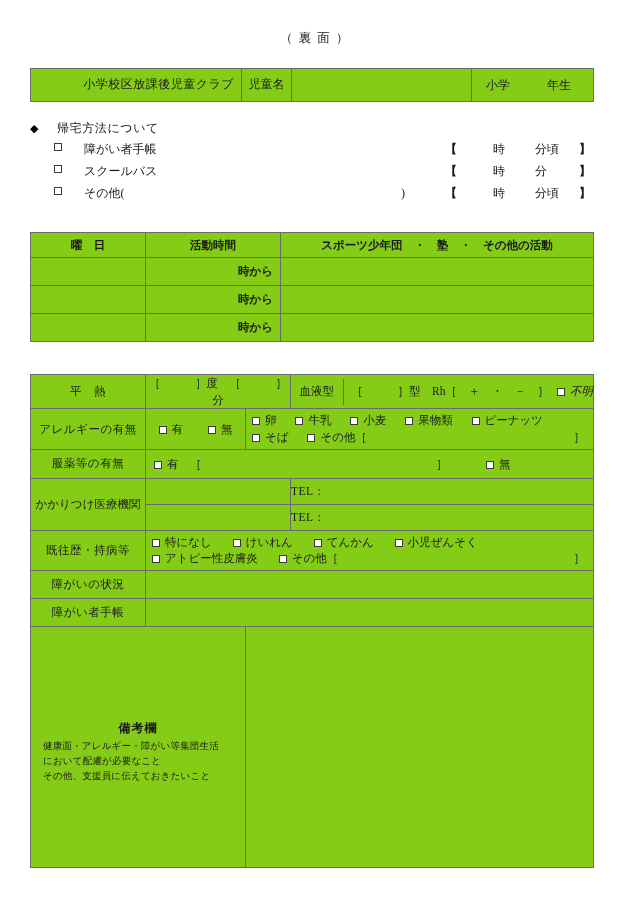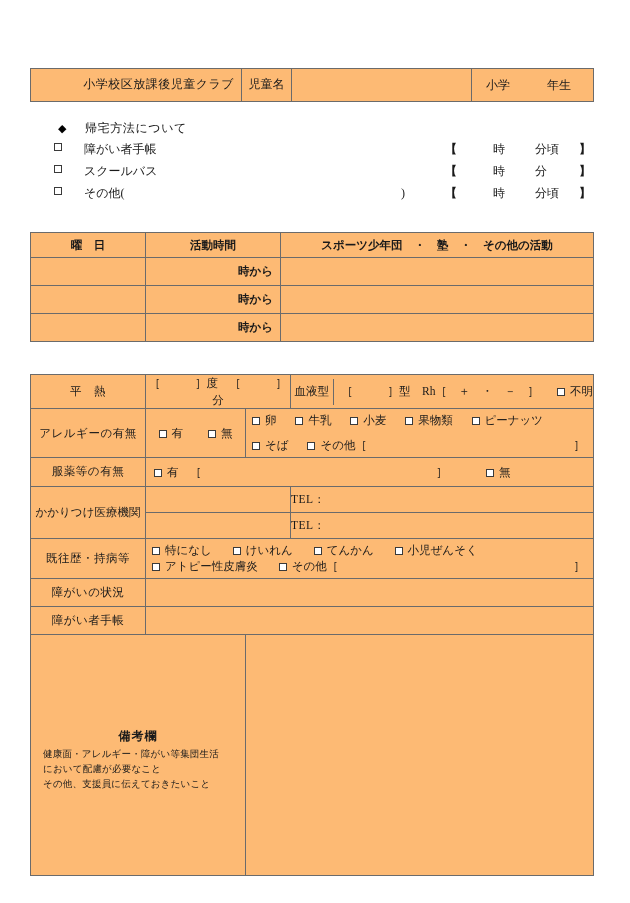--- a/index.html
+++ b/index.html
@@ -31,21 +31,21 @@
     text-align: center;
     font-size: 12.5px;
     letter-spacing: 1.5px;
   }
 
   
   table.form {
     border-collapse: collapse;
     table-layout: fixed;
     font-size: 11.5px;
-    background: #fdba74;
+    background: #84cc16;
   }
   table.form td {
     border: 1px solid #6b6b6b;
     padding: 0;
     vertical-align: middle;
     line-height: 1.45;
   }
   .c  { text-align: center; }
   .r  { text-align: right; }
   .l  { text-align: left; }
@@ -61,21 +61,20 @@
   }
   .tbl-top td { height: 32px; font-size: 12px; }
   .sp-wide { letter-spacing: 0.5px; }
 
   
   .section-head {
     position: absolute;
     font-size: 12px;
     letter-spacing: 0.6px;
     white-space: nowrap;
-    margin-left: 28px;
   }
   .section-head .diamond {
     display: inline-block;
     width: 11px;
     color: #000;
     font-size: 11px;
   }
   .section-head .txt { margin-left: 16px; }
 
   
@@ -169,20 +168,21 @@
   }
   .remarks-note div { white-space: nowrap; }
 
   .tel-label { padding-left: 7px; letter-spacing: 0.5px; }
 </style>
 </head>
 <body>
 
 <div class="page">
 
+  <div class="page-heading">（ 裏 面 ）</div>
 
   <table class="form tbl-top">
     <colgroup>
       <col style="width:211px">
       <col style="width:50px">
       <col style="width:180px">
       <col style="width:122px">
     </colgroup>
     <tbody>
       <tr>
@@ -280,21 +280,21 @@
     <tbody>
 
       <tr>
         <td class="lbl-cell" style="height:26px;text-align:center;">平　熱</td>
         <td class="c" colspan="2">［　　　］度　［　　　］分</td>
         <td colspan="2" style="padding:0;">
           <div style="display:flex;align-items:stretch;height:26px;">
             <div style="width:55px;display:flex;align-items:center;justify-content:center;border-right:1px solid #6b6b6b;">血液型</div>
             <div style="flex:1;display:flex;align-items:center;padding-left:8px;white-space:nowrap;">
               <span>［　　　］型　Rh［　＋　・　－　］</span>
-              <span class="cb" style="margin-left:18px;">
+              <span class="cb" style="margin-left:8px;font-style:italic;">
                 <span class="sqbox"></span><span>不明</span>
               </span>
             </div>
           </div>
         </td>
       </tr>
 
       <tr>
         <td class="lbl-cell" style="height:36px;">アレルギーの有無</td>
         <td style="padding:0;">
@@ -308,21 +308,21 @@
           </div>
         </td>
         <td colspan="3" style="padding:3px 0 3px 0;">
           <div class="allergy-line">
             <span class="cb"><span class="sqbox"></span><span>卵</span></span>
             <span class="cb"><span class="sqbox"></span><span>牛乳</span></span>
             <span class="cb"><span class="sqbox"></span><span>小麦</span></span>
             <span class="cb"><span class="sqbox"></span><span>果物類</span></span>
             <span class="cb" style="margin-right:0;"><span class="sqbox"></span><span>ピーナッツ</span></span>
           </div>
-          <div class="allergy-line" style="position:relative;margin-top:8px;">
+          <div class="allergy-line" style="position:relative;">
             <span class="cb"><span class="sqbox"></span><span>そば</span></span>
             <span class="cb"><span class="sqbox"></span><span>その他［</span></span>
             <span style="position:absolute;right:8px;">］</span>
           </div>
         </td>
       </tr>
 
       <tr>
         <td class="lbl-cell" style="height:28px;">服薬等の有無</td>
         <td colspan="4" style="padding:0;">

